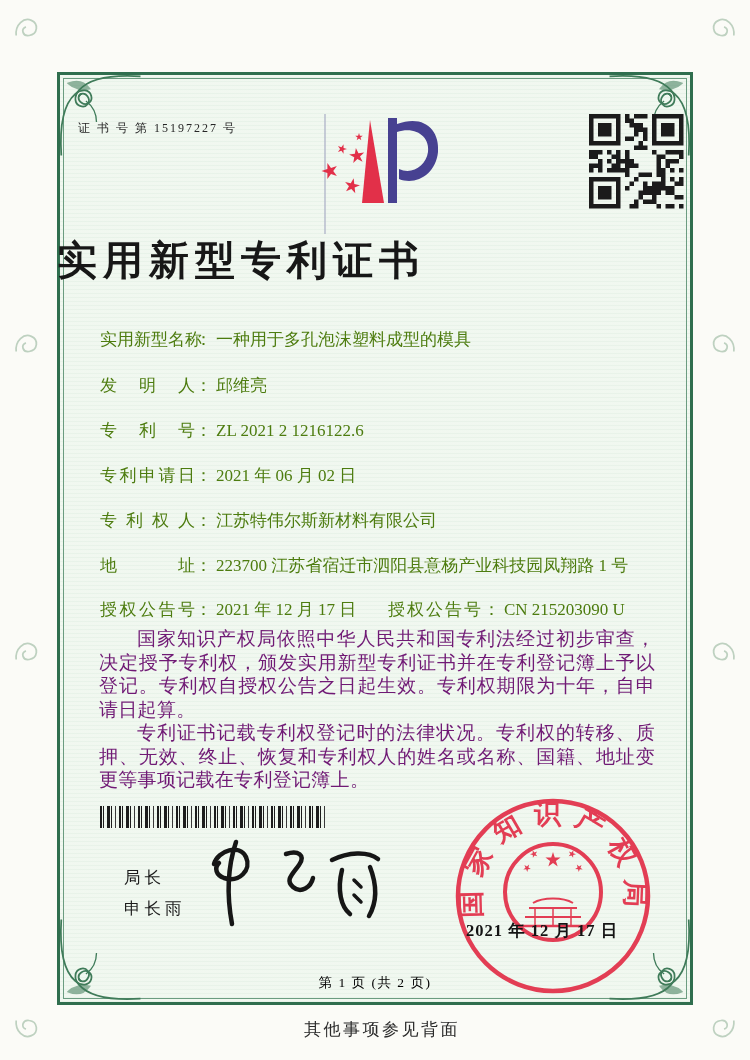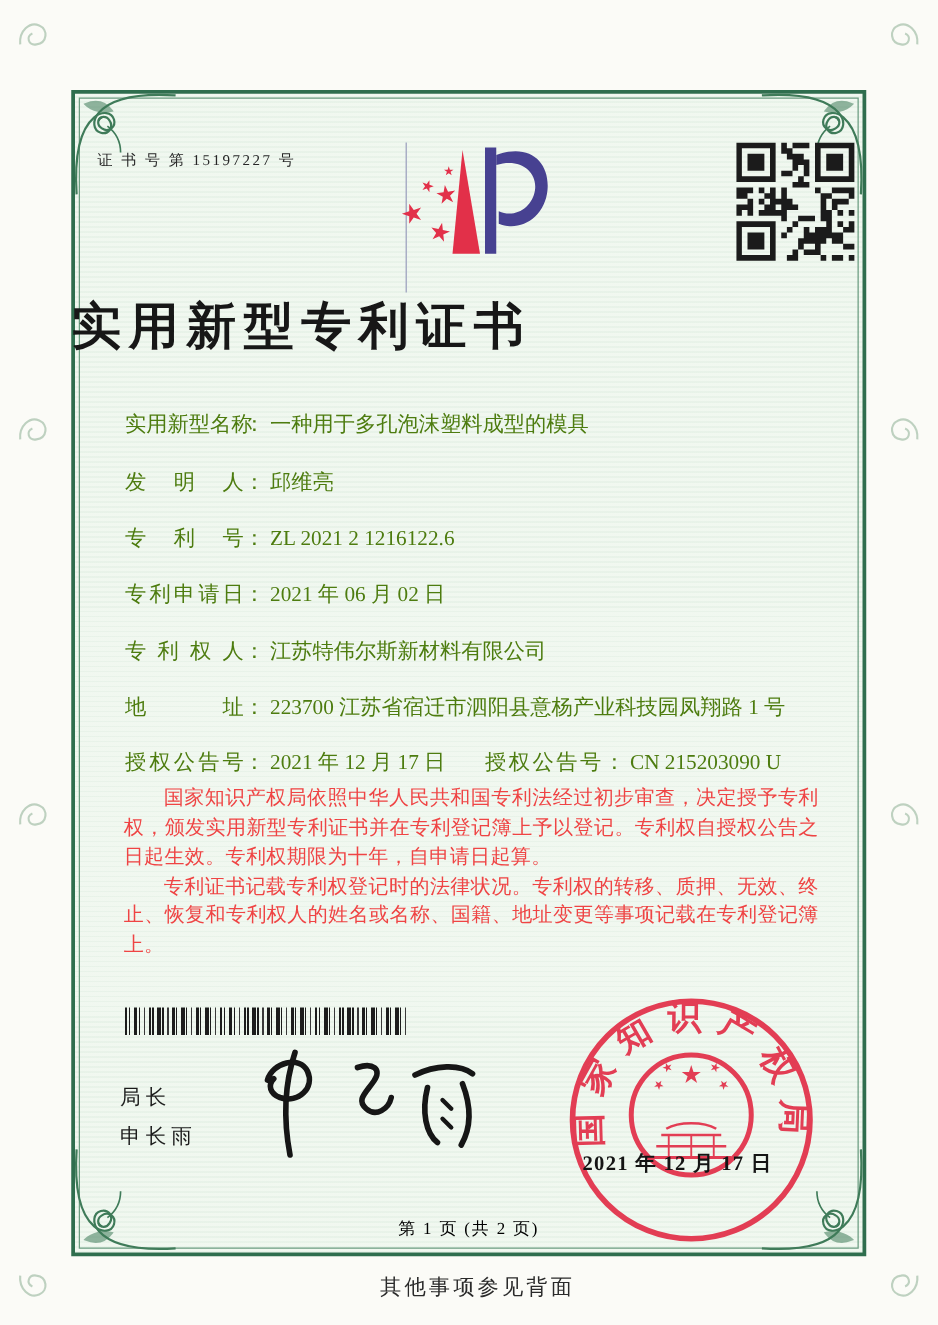--- a/index.html
+++ b/index.html
@@ -29,31 +29,31 @@
   .curl { position:absolute; width:26px; height:26px; color:#bed1c0; }
   .cert-no { position:absolute; left:78px; top:120px; font-size:12px; letter-spacing:2px; color:#262626; }
   .logo { position:absolute; left:312px; top:110px; width:150px; height:128px; }
   .qr { position:absolute; left:589px; top:114px; width:95px; height:95px; }
   .title { position:absolute; left:57px; top:233px; width:636px; 
            font-size:40px; font-weight:700; letter-spacing:6px; color:#171717; }
   .row { position:absolute; left:100px; font-size:17px; color:#4d7c0f; white-space:nowrap; }
   .lab { display:inline-block; width:95px; text-align:justify; text-align-last:justify; }
   .val { margin-left:4px; }
   .row-grant-no { left:388px; }
-  .paras { position:absolute; left:99px; top:627px; width:556px; font-size:16px;
-           line-height:23.5px; text-align:justify; color:#ef4444; }
+  .paras { position:absolute; left:99px; top:627px; width:556px; font-size:19px;
+           line-height:23.5px; text-align:justify; color:#701a75; }
   .paras p { text-indent:2em; letter-spacing:0.3px; }
   .barcode {
     position:absolute; left:100px; top:806px; width:228px; height:22px;
     background: repeating-linear-gradient(90deg,
       #1c1c1c 0 2px, transparent 2px 3px, #1c1c1c 3px 4px, transparent 4px 7px,
       #1c1c1c 7px 10px, transparent 10px 11px, #1c1c1c 11px 12px, transparent 12px 15px,
       #3a3a3a 15px 16px, transparent 16px 19px);
   }
-  .signer { position:absolute; left:96px; top:862px; font-size:16.5px; letter-spacing:4px; line-height:31px; color:#1b1b1b; }
+  .signer { position:absolute; left:124px; top:862px; font-size:16.5px; letter-spacing:4px; line-height:31px; color:#1b1b1b; }
   .signature { position:absolute; left:198px; top:828px; }
   .seal { position:absolute; left:449px; top:792px; width:208px; height:208px; opacity:0.93; }
   .seal-date { position:absolute; left:466px; top:920px; font-size:16.5px; font-weight:700;
                letter-spacing:1px; color:#141414; z-index:3; }
   .page-info { position:absolute; left:57px; top:974px; width:636px; text-align:center;
                font-size:13.5px; letter-spacing:1.5px; color:#000000; }
   .footer-note { position:absolute; left:0; top:1018px; width:750px; text-align:center;
                  font-size:17px; letter-spacing:2.5px; color:#2a2a2a;padding-left:14px; }
 </style>
 </head>

